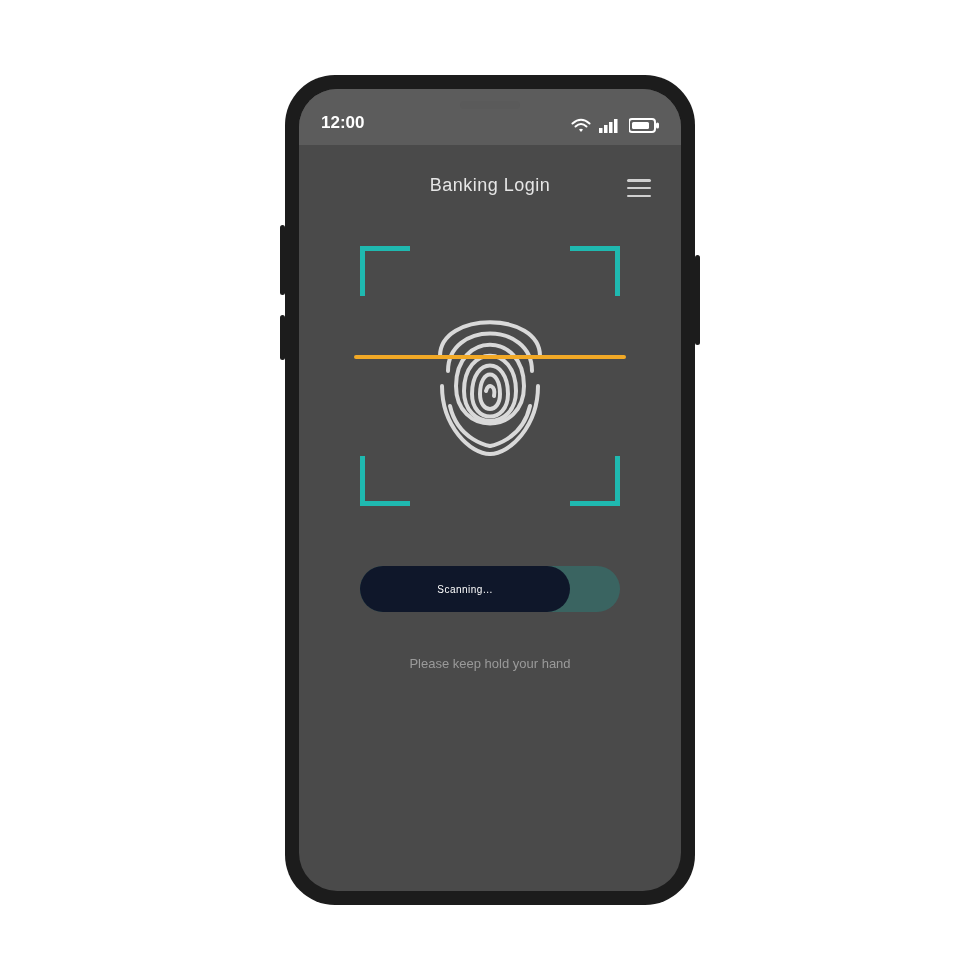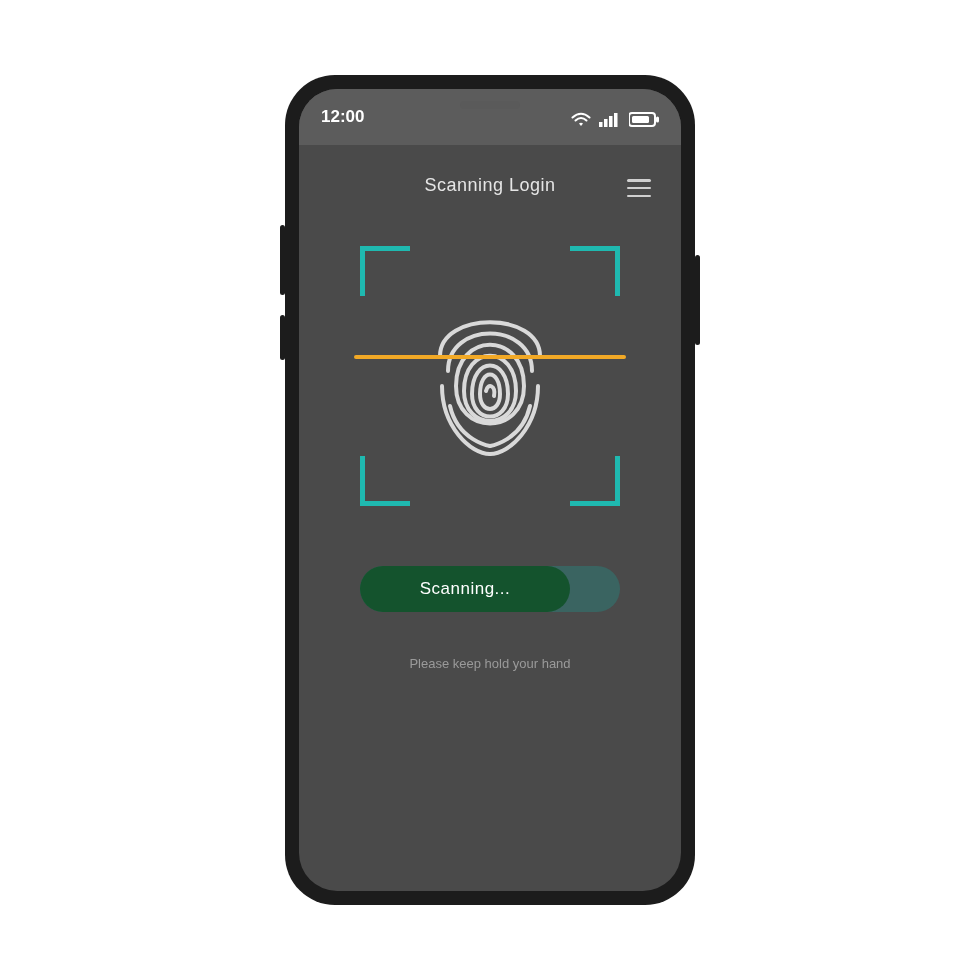--- a/index.html
+++ b/index.html
@@ -48,21 +48,21 @@
     display: flex;
     flex-direction: column;
   }
 
   .status-bar {
     height: 56px;
     background: #5c5c5c;
     display: flex;
     align-items: flex-end;
     justify-content: space-between;
-    padding: 0 22px 18px 22px;
+    padding: 0 22px 12px 22px;
     color: #ffffff;
   }
   .status-time {
     font-size: 17px;
     font-weight: bold;
   }
   .status-icons {
     display: flex;
     align-items: flex-end;
     gap: 8px;
@@ -146,27 +146,27 @@
     inset: 0;
     background: #2e7a75;
     border-radius: 23px;
     opacity: 0.55;
   }
   .scan-pill {
     position: absolute;
     left: 0; top: 0;
     height: 46px;
     width: 210px;
-    background: #14532d;
+    background: #0f172a;
     border-radius: 23px;
     display: flex;
     align-items: center;
     justify-content: center;
     color: #ffffff;
-    font-size: 17px;
+    font-size: 10px;
     letter-spacing: 0.5px;
   }
 
   .hint {
     text-align: center;
     margin-top: 44px;
     color: #9a9a9a;
     font-size: 13px;
   }
 </style>
@@ -203,21 +203,21 @@
           <svg width="30" height="15" viewBox="0 0 30 15">
             <rect x="0" y="1" width="26" height="13" rx="3" fill="none" stroke="#fff" stroke-width="2"></rect>
             <rect x="3" y="4" width="17" height="7" rx="1.5" fill="#fff"></rect>
             <rect x="27" y="4.5" width="3" height="6" rx="1.5" fill="#fff"></rect>
           </svg>
         </span>
       </div>
     </div>
 
     <div class="app-header">
-      <div class="app-title">Scanning Login</div>
+      <div class="app-title">Banking Login</div>
       <div class="menu-btn">
         <span></span>
         <span></span>
         <span></span>
       </div>
     </div>
 
     <div class="scan-area">
       <div class="corner tl"></div>
       <div class="corner tr"></div>

